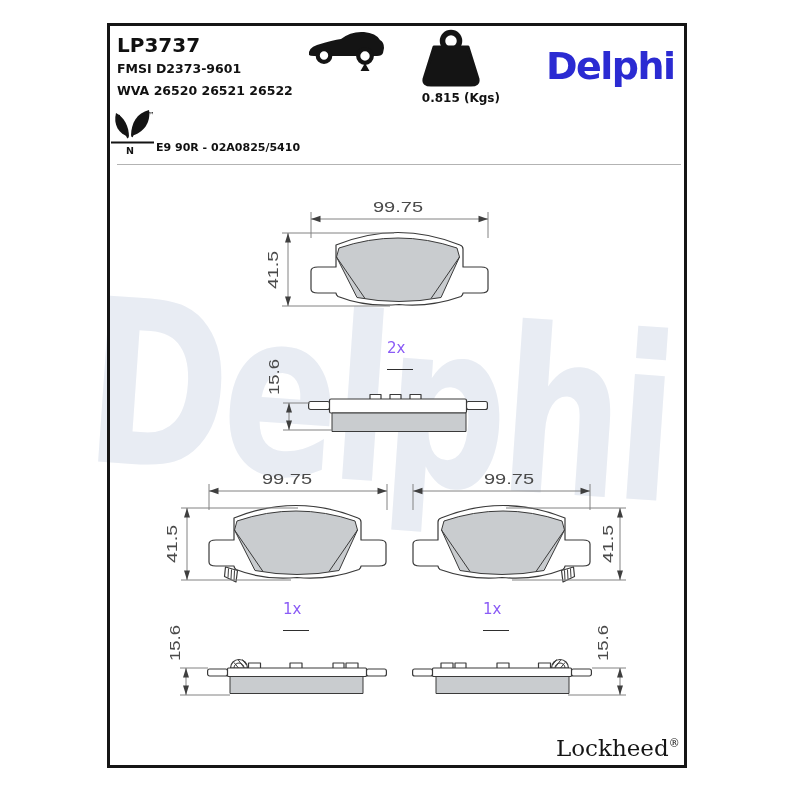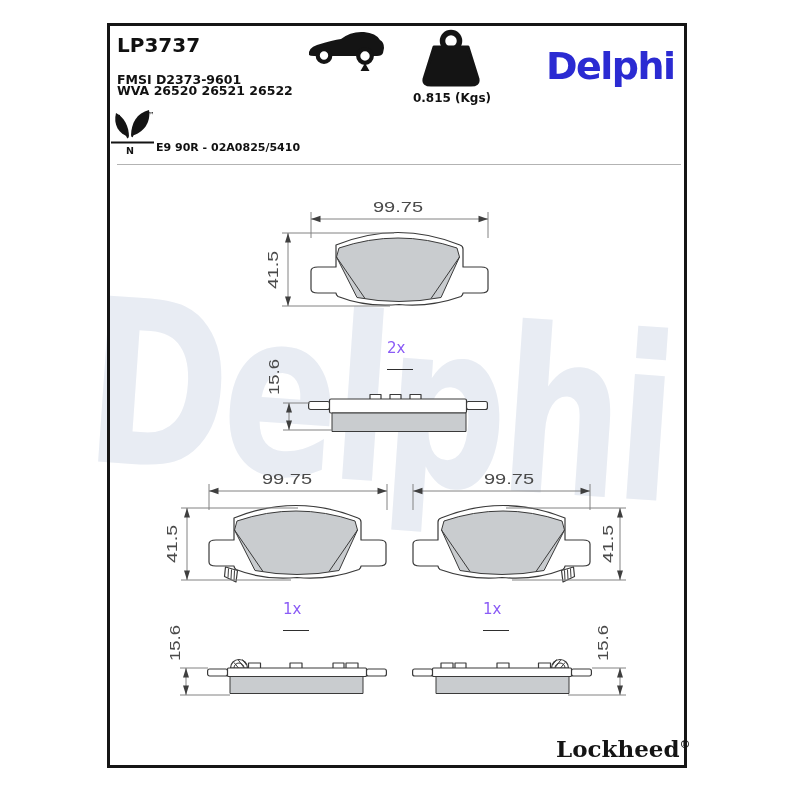--- a/index.html
+++ b/index.html
@@ -9,30 +9,30 @@
   
   .frame{left:107px;top:23px;width:580px;height:745px;border:3px solid #151515;
          box-sizing:border-box;z-index:6;pointer-events:none;background:transparent;}
   
   .watermark{left:96px;top:268px;font-size:228px;font-weight:bold;line-height:1;
              color:#e8ecf3;letter-spacing:-8px;white-space:nowrap;z-index:1;
              transform:rotate(4deg) scaleX(0.75);transform-origin:left top;}
   
   .pn{left:117px;top:33px;font-size:20px;font-weight:bold;color:#111;z-index:4;}
   .h13{font-size:12.5px;font-weight:bold;color:#111;z-index:4;}
-  .fmsi{left:117px;top:61px;margin-top:11px;}
+  .fmsi{left:117px;top:61px;}
   .wva{left:117px;top:83px;}
   .e9{left:156px;top:141px;font-size:11px;}
   .divider{left:117px;top:164px;width:564px;height:1px;background:#b3b3b3;z-index:4;}
-  .wtxt{left:404px;top:91px;width:96px;text-align:center;font-size:12px;font-weight:bold;color:#111;z-index:4;}
+  .wtxt{left:404px;top:91px;width:96px;text-align:right;font-size:12px;font-weight:bold;color:#111;z-index:4;}
   .logo{left:546px;top:44px;font-size:38px;font-weight:bold;color:#2b2bd2;
         letter-spacing:-1.5px;z-index:4;}
   
   .lockheed{left:556px;top:735px;font-family:"DejaVu Serif","Liberation Serif",serif;
-            font-weight:bold;font-size:23px;color:#141414;z-index:4;}
+            font-weight:normal;font-size:23px;color:#141414;z-index:4;}
   .lockheed sup{font-size:11px;}
   
   svg.draw{z-index:3;overflow:visible;}
   .pl{fill:#ffffff;stroke:#3a3a3a;stroke-width:1.2;stroke-linejoin:round;}
   .fr{fill:#c9cccf;stroke:#3a3a3a;stroke-width:1;stroke-linejoin:round;}
   .ch{fill:none;stroke:#3a3a3a;stroke-width:1;}
   .dl{stroke:#828282;stroke-width:1;fill:none;}
   .ar{fill:#3f3f3f;stroke:none;}
   .dt{font-family:"Liberation Sans",sans-serif;font-size:15.5px;fill:#4a4a4a;}
   .ink{fill:#141414;}

